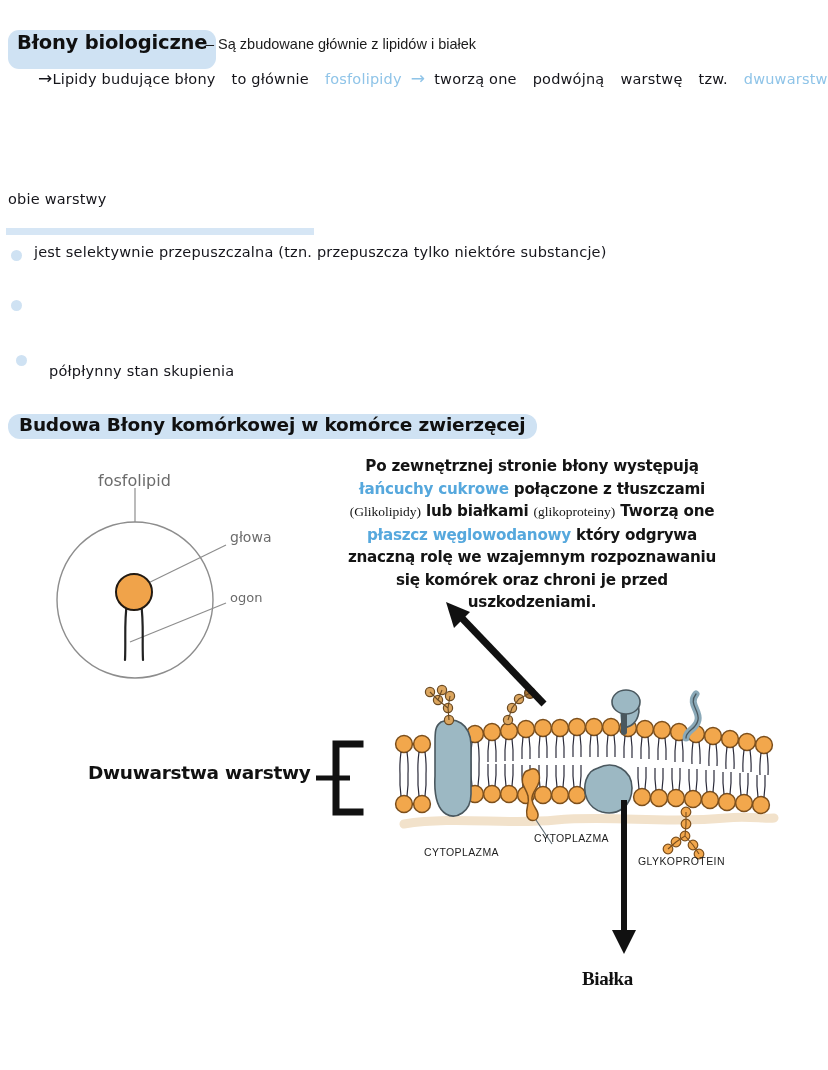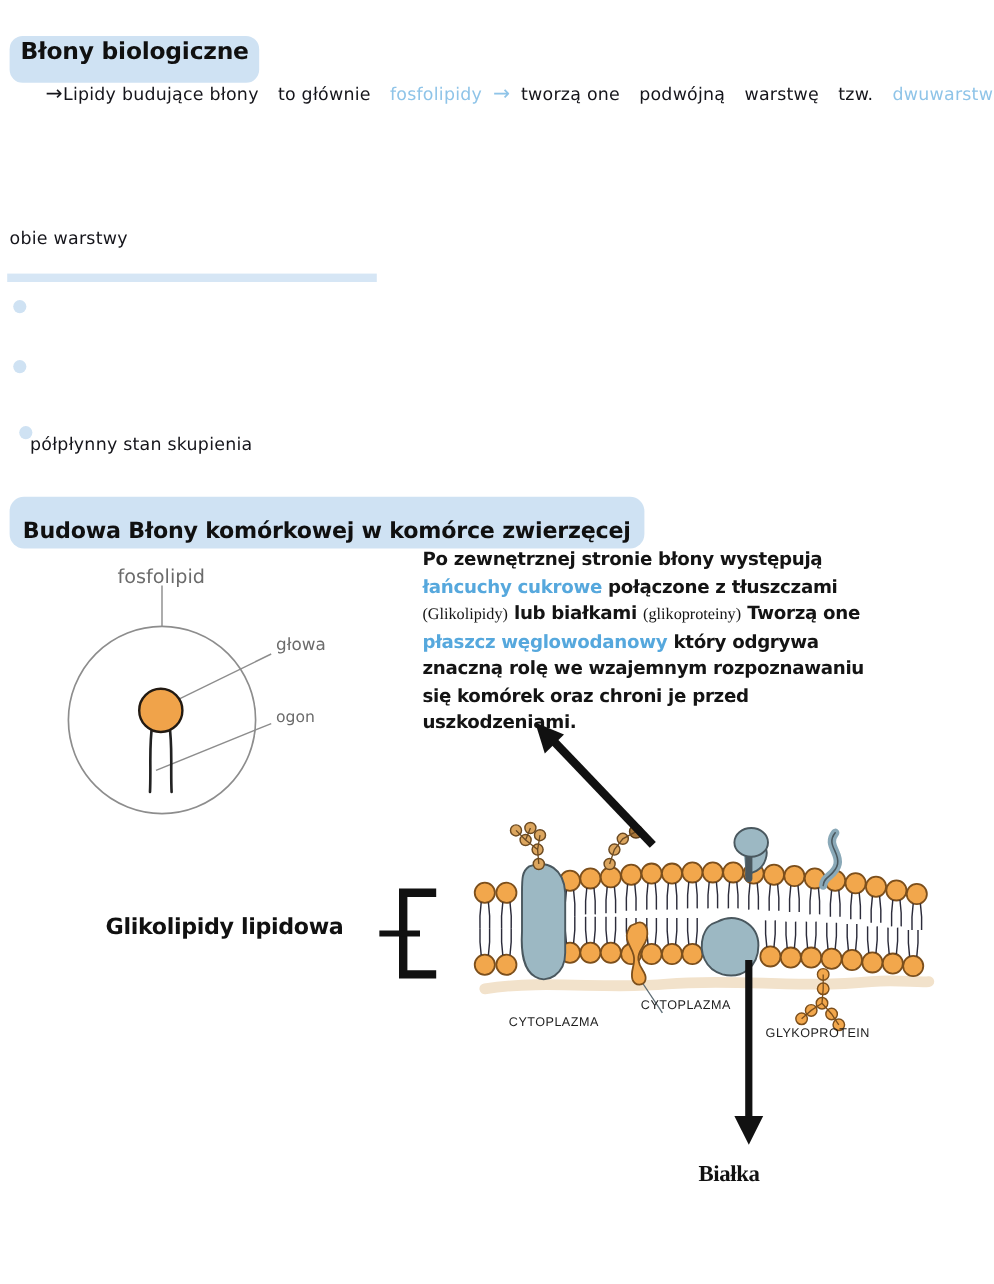--- a/index.html
+++ b/index.html
@@ -23,21 +23,21 @@
     font-weight: bold;
     color: #101010;
     background: #cfe2f3;
     border-radius: 11px;
     padding: 1px 9px 15px 9px;
     white-space: nowrap;
     letter-spacing: -0.2px;
   }
 
   #title-main { left: 8px; top: 30px; font-size: 19.5px; }
-  #title-budowa { left: 8px; top: 414px; font-size: 18.5px; border-radius: 12px; padding: 18px 11px 4px 11px;}
+  #title-budowa { left: 8px; top: 414px; font-size: 18.5px; border-radius: 12px; padding: 0 11px 4px 11px;}
 
   .title-tail {
     position: absolute;
     left: 206px; top: 36px;
     font-family: "Liberation Sans", sans-serif;
     font-size: 14.5px;
     color: #1b1b1b;
     white-space: nowrap;
   }
 
@@ -84,33 +84,34 @@
     width: 11px; height: 11px;
     border-radius: 50%;
     background: #cfe2f3;
   }
   #dot-1 { left: 11px; top: 250px; }
   #dot-2 { left: 11px; top: 300px; }
   #dot-3 { left: 16px; top: 355px; }
 
   #bullet-1 { left: 34px; top: 244px; }
   #bullet-2 { left: 29px; top: 303px; font-size: 14px;}
-  #bullet-3 { left: 25px; top: 363px; }
+  #bullet-3 { left: 49px; top: 363px; }
 
   
   #info-paragraph {
     position: absolute;
-    left: 352px; top: 455px;
+    left: 336px; top: 455px;
     width: 392px;
     font-family: "DejaVu Sans", sans-serif;
     font-size: 15.2px;
     font-weight: bold;
     line-height: 22.5px;
     color: #141414;
     letter-spacing: -0.25px;
+    text-align: center;
   }
   #info-paragraph .accent { color: #56a8dd; }
   #info-paragraph .paren {
     font-family: "Liberation Serif", serif;
     font-weight: normal;
     font-size: 13.5px;
     letter-spacing: 0;
   }
 
   
@@ -163,30 +164,32 @@
   #bracket-svg { position: absolute; left: 316px; top: 740px; }
   #arrow-up-svg { position: absolute; left: 440px; top: 600px; }
   #arrow-down-svg { position: absolute; left: 596px; top: 800px; }
 </style>
 </head>
 <body>
 
 <div class="page">
 
   <div class="hl-title" id="title-main">Błony biologiczne</div>
+  <div class="title-tail">– Są zbudowane głównie z lipidów i białek</div>
 
   <div class="hand" id="line-lipidy">
     <span class="arrowglyph">→</span><span>Lipidy budujące błony</span><span class="sp2"></span><span>to głównie</span><span class="sp2"></span><span class="blue">fosfolipidy</span><span class="sp"></span><span class="arrowglyph blue">→</span><span class="sp"></span><span>tworzą one</span><span class="sp2"></span><span>podwójną</span><span class="sp2"></span><span>warstwę</span><span class="sp2"></span><span>tzw.</span><span class="sp2"></span><span class="blue">dwuwarstwę</span>
   </div>
 
   <div class="hand" id="line-bialka2">obie  warstwy</div>
 
   <div id="heading-underline"></div>
 
   <div class="bullet-dot" id="dot-1"></div>
+  <div class="hand" id="bullet-1">jest   selektywnie  przepuszczalna (tzn. przepuszcza  tylko  niektóre  substancje)</div>
 
   <div class="bullet-dot" id="dot-2"></div>
 
   <div class="bullet-dot" id="dot-3"></div>
   <div class="hand" id="bullet-3">półpłynny   stan  skupienia</div>
 
   <div class="hl-title" id="title-budowa">Budowa Błony komórkowej w komórce zwierzęcej</div>
 
   <div id="info-paragraph"><span>Po zewnętrznej stronie błony występują </span><span class="accent">łańcuchy cukrowe</span><span> połączone z tłuszczami </span><span class="paren">(Glikolipidy)</span><span> lub białkami </span><span class="paren">(glikoproteiny)</span><span> Tworzą one </span><span class="accent">płaszcz węglowodanowy</span><span> który odgrywa znaczną rolę we wzajemnym rozpoznawaniu się komórek oraz chroni je przed uszkodzeniami.</span></div>
 
@@ -390,21 +393,21 @@
 
   <div class="memb-label" id="label-cyt-1">CYTOPLAZMA</div>
   <div class="memb-label" id="label-cyt-2">CYTOPLAZMA</div>
   <div class="memb-label" id="label-glyco">GLYKOPROTEIN</div>
 
   <svg id="bracket-svg" width="60" height="80" viewBox="0 0 60 80">
     <path d="M44 4 L20 4 L20 72 L44 72" stroke="#111" stroke-width="7" fill="none" stroke-linecap="square" stroke-linejoin="miter"></path>
     <path d="M0 38 L34 38" stroke="#111" stroke-width="5" fill="none"></path>
   </svg>
 
-  <div id="label-dwuwarstwa">Glikolipidy lipidowa</div>
+  <div id="label-dwuwarstwa">Dwuwarstwa warstwy</div>
 
   <svg id="arrow-up-svg" width="120" height="110" viewBox="0 0 120 110">
     <path d="M104 104 L18 14" stroke="#111" stroke-width="7" fill="none" stroke-linecap="butt"></path>
     <path d="M6 2 L30 12 L14 28 Z" fill="#111"></path>
   </svg>
 
   <svg id="arrow-down-svg" width="60" height="160" viewBox="0 0 60 160">
     <path d="M28 0 L28 134" stroke="#111" stroke-width="6" fill="none"></path>
     <path d="M16 130 L40 130 L28 154 Z" fill="#111"></path>
   </svg>

